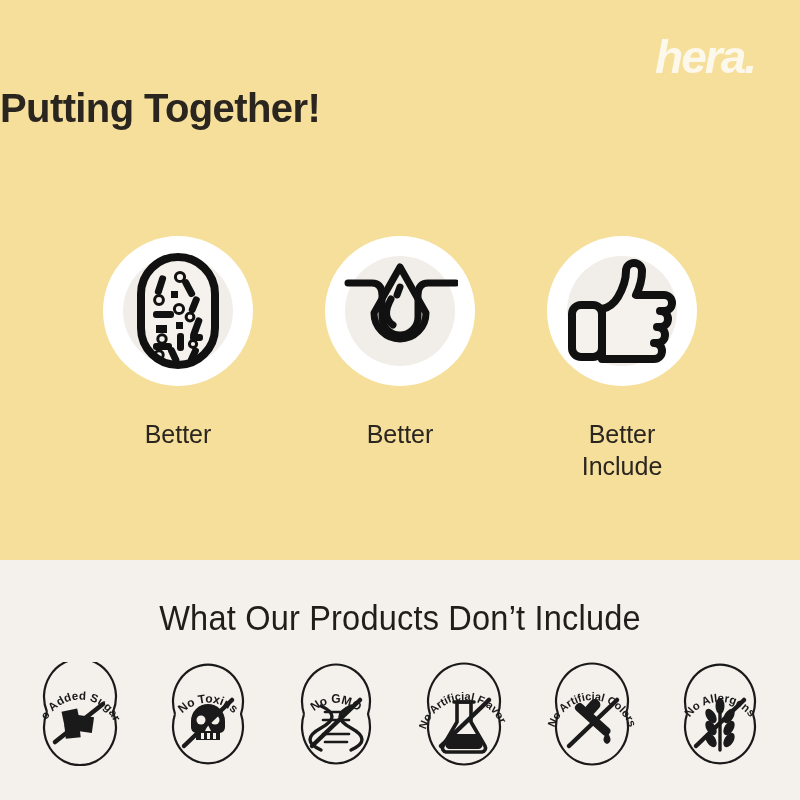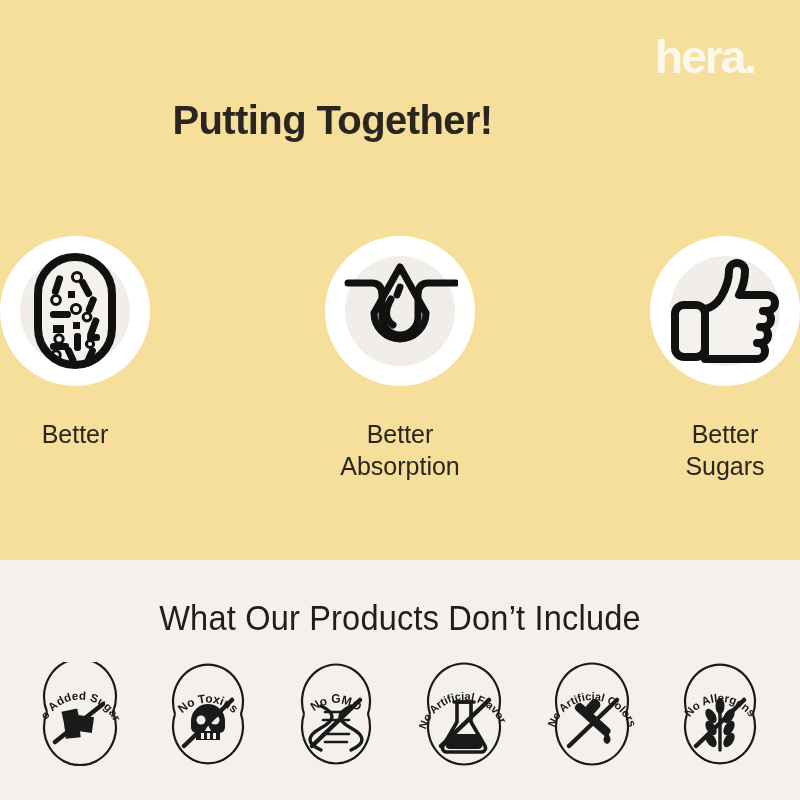--- a/index.html
+++ b/index.html
@@ -40,43 +40,44 @@
   .brand {
     position: absolute;
     right: 45px;
     top: 34px;
     font-family: "Liberation Sans", sans-serif;
     font-size: 46px;
     font-weight: bold;
     letter-spacing: -2.0px;
     color: #FDF8EC;
     line-height: 1;
+    font-style: italic;
   }
 
   
   .headline {
     position: absolute;
-    left: 0; top: 96px;
+    left: 0; top: 84px;
     width: 665px;
-    text-align: center;
+    text-align: left;
     color: #2B2520;
     font-size: 40px;
     font-weight: bold;
     line-height: 48px;
     letter-spacing: -0.6px;
   }
   .headline .l2 { display: block; }
 
   
   .features {
     position: absolute;
     left: 0; top: 236px;
     width: 800px;
     display: flex;
-    justify-content: space-between;
+    justify-content: center;
     gap: 72px;
   }
   .feature {
     width: 150px;
     display: flex;
     flex-direction: column;
     align-items: center;
   }
   .disc {
     position: relative;
@@ -195,37 +196,36 @@
           <g fill="none" stroke="#111111" stroke-width="7" stroke-linecap="round" stroke-linejoin="round">
             <path d="M6 28 H30 q10 0 10 12 v22 a18 18 0 0 0 36 0 v-22 q0 -12 10 -12 h28"></path>
             <path d="M58 12 L84 58 a26 26 0 0 1 -52 0 Z"></path>
             <path d="M49 44 q-10 18 2 26"></path>
             <path d="M58 32 l-3 8"></path>
           </g>
         </svg>
       </div>
       <div class="feature-label">
         <span>Better</span>
-        <span class="ln2">Absorption</span>
       </div>
     </div>
 
     <div class="feature">
       <div class="disc">
         <div class="disc-inner"></div>
         <svg width="112" height="108" viewBox="0 0 112 108">
           <g fill="#F5F2ED" stroke="#111111" stroke-width="8" stroke-linejoin="round" stroke-linecap="round">
             <rect x="6" y="48" width="30" height="52" rx="9"></rect>
             <path d="M36 52 q10 -2 16 -12 q8 -14 8 -26 a8 8 0 0 1 16 0 q0 12 -6 24 h28 a8 8 0 0 1 0 16 h-4 a8 8 0 0 1 0 16 h-3 a8 8 0 0 1 0 16 h-3 a8 8 0 0 1 0 16 H36 Z"></path>
           </g>
         </svg>
       </div>
       <div class="feature-label">
         <span>Better</span>
-        <span class="ln2">Sugars</span>
+        <span class="ln2">Include</span>
       </div>
     </div>
 
   </div>
 
   <div class="sub-heading">What Our Products Don’t Include</div>
 
   <div class="seals">
 
     <div class="seal">

